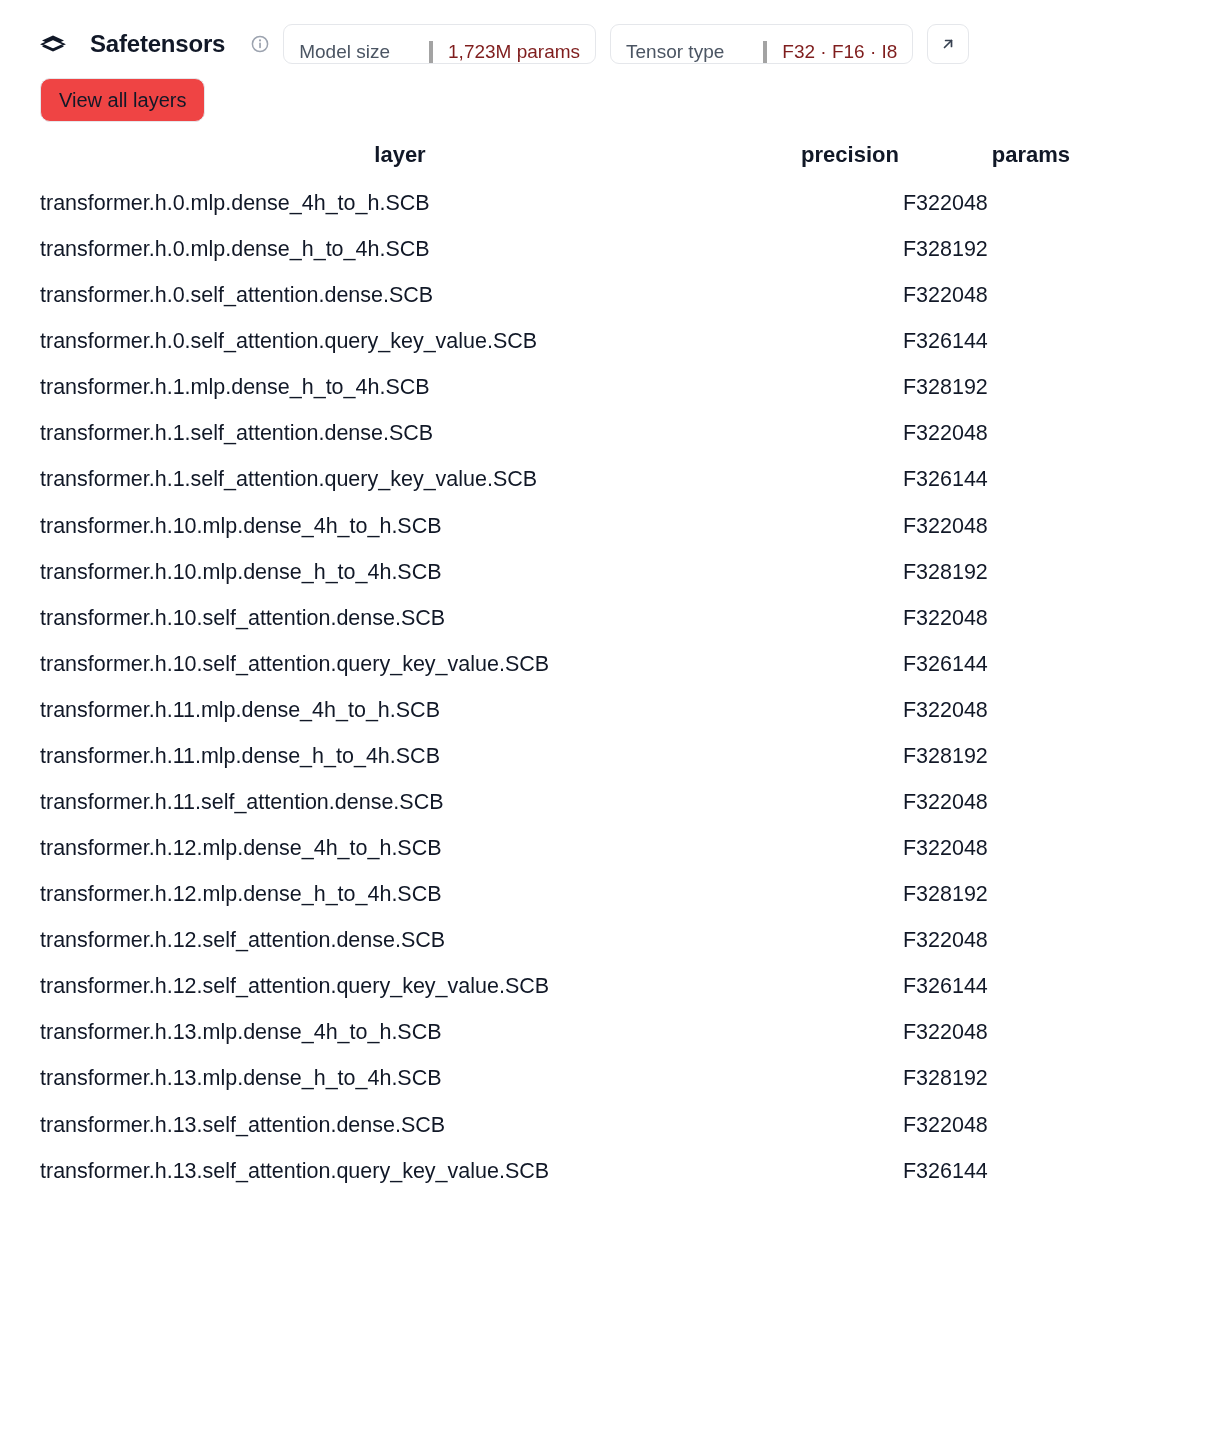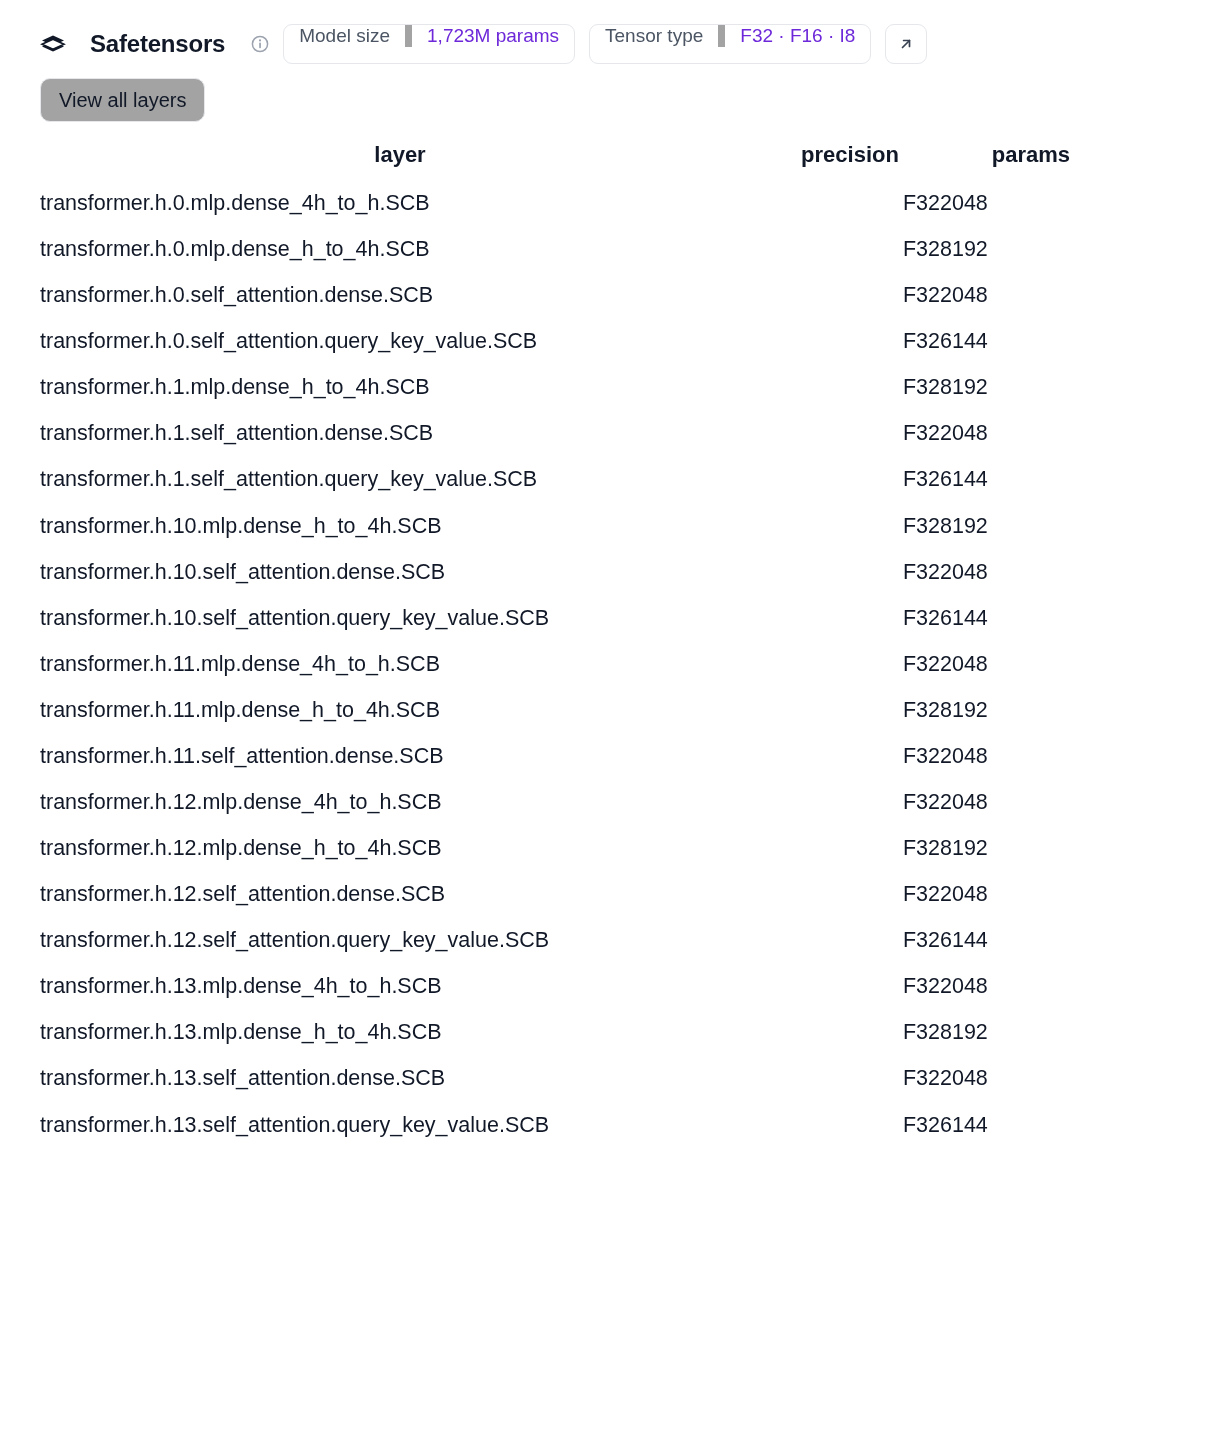--- a/index.html
+++ b/index.html
@@ -50,41 +50,42 @@
     height: 18px;
     display: inline-flex;
     align-items: center;
     justify-content: center;
     color: #9ca3af;
     margin-left: 2px;
   }
 
   .pill {
     display: inline-flex;
-    align-items: flex-start;
+    align-items: flex-end;
     border: 1px solid #e5e7eb;
     border-radius: 9px;
     background: #ffffff;
     overflow: hidden;
     height: 40px;
+    gap: 24px;
   }
   .pill-label,
   .pill-value {
     display: flex;
     align-items: center;
     padding: 0 15px;
     font-size: 19px;
     white-space: nowrap;
   }
   .pill-label {
     color: #4b5563;
   }
   .pill-value {
-    color: #6d28d9;
-    border-left: 7px solid #a3a3a3;
+    color: #7f1d1d;
+    border-left: 4px solid #a3a3a3;
     font-weight: normal;
   }
   .pill-btn {
     width: 42px;
     height: 40px;
     border: 1px solid #e5e7eb;
     border-radius: 9px;
     background: #ffffff;
     display: flex;
     align-items: center;
@@ -97,21 +98,21 @@
   .view-all-row {
     margin-top: 14px;
   }
   .view-all-btn {
     display: inline-flex;
     align-items: center;
     height: 44px;
     padding: 0 18px;
     border: 1px solid #e5e7eb;
     border-radius: 10px;
-    background: #a3a3a3;
+    background: #ef4444;
     font-family: "Liberation Sans", sans-serif;
     font-size: 20px;
     color: #111827;
     cursor: pointer;
   }
 
   
   table.layers {
     margin-top: 20px;
     width: 1030px;
@@ -238,20 +239,25 @@
           <td class="td-layer">transformer.h.1.self_attention.dense.SCB</td>
           <td class="td-prec">F32</td>
           <td class="td-shape">2048</td>
         </tr>
         <tr>
           <td class="td-layer">transformer.h.1.self_attention.query_key_value.SCB</td>
           <td class="td-prec">F32</td>
           <td class="td-shape">6144</td>
         </tr>
         <tr>
+          <td class="td-layer">transformer.h.10.mlp.dense_4h_to_h.SCB</td>
+          <td class="td-prec">F32</td>
+          <td class="td-shape">2048</td>
+        </tr>
+        <tr>
           <td class="td-layer">transformer.h.10.mlp.dense_h_to_4h.SCB</td>
           <td class="td-prec">F32</td>
           <td class="td-shape">8192</td>
         </tr>
         <tr>
           <td class="td-layer">transformer.h.10.self_attention.dense.SCB</td>
           <td class="td-prec">F32</td>
           <td class="td-shape">2048</td>
         </tr>
         <tr>

